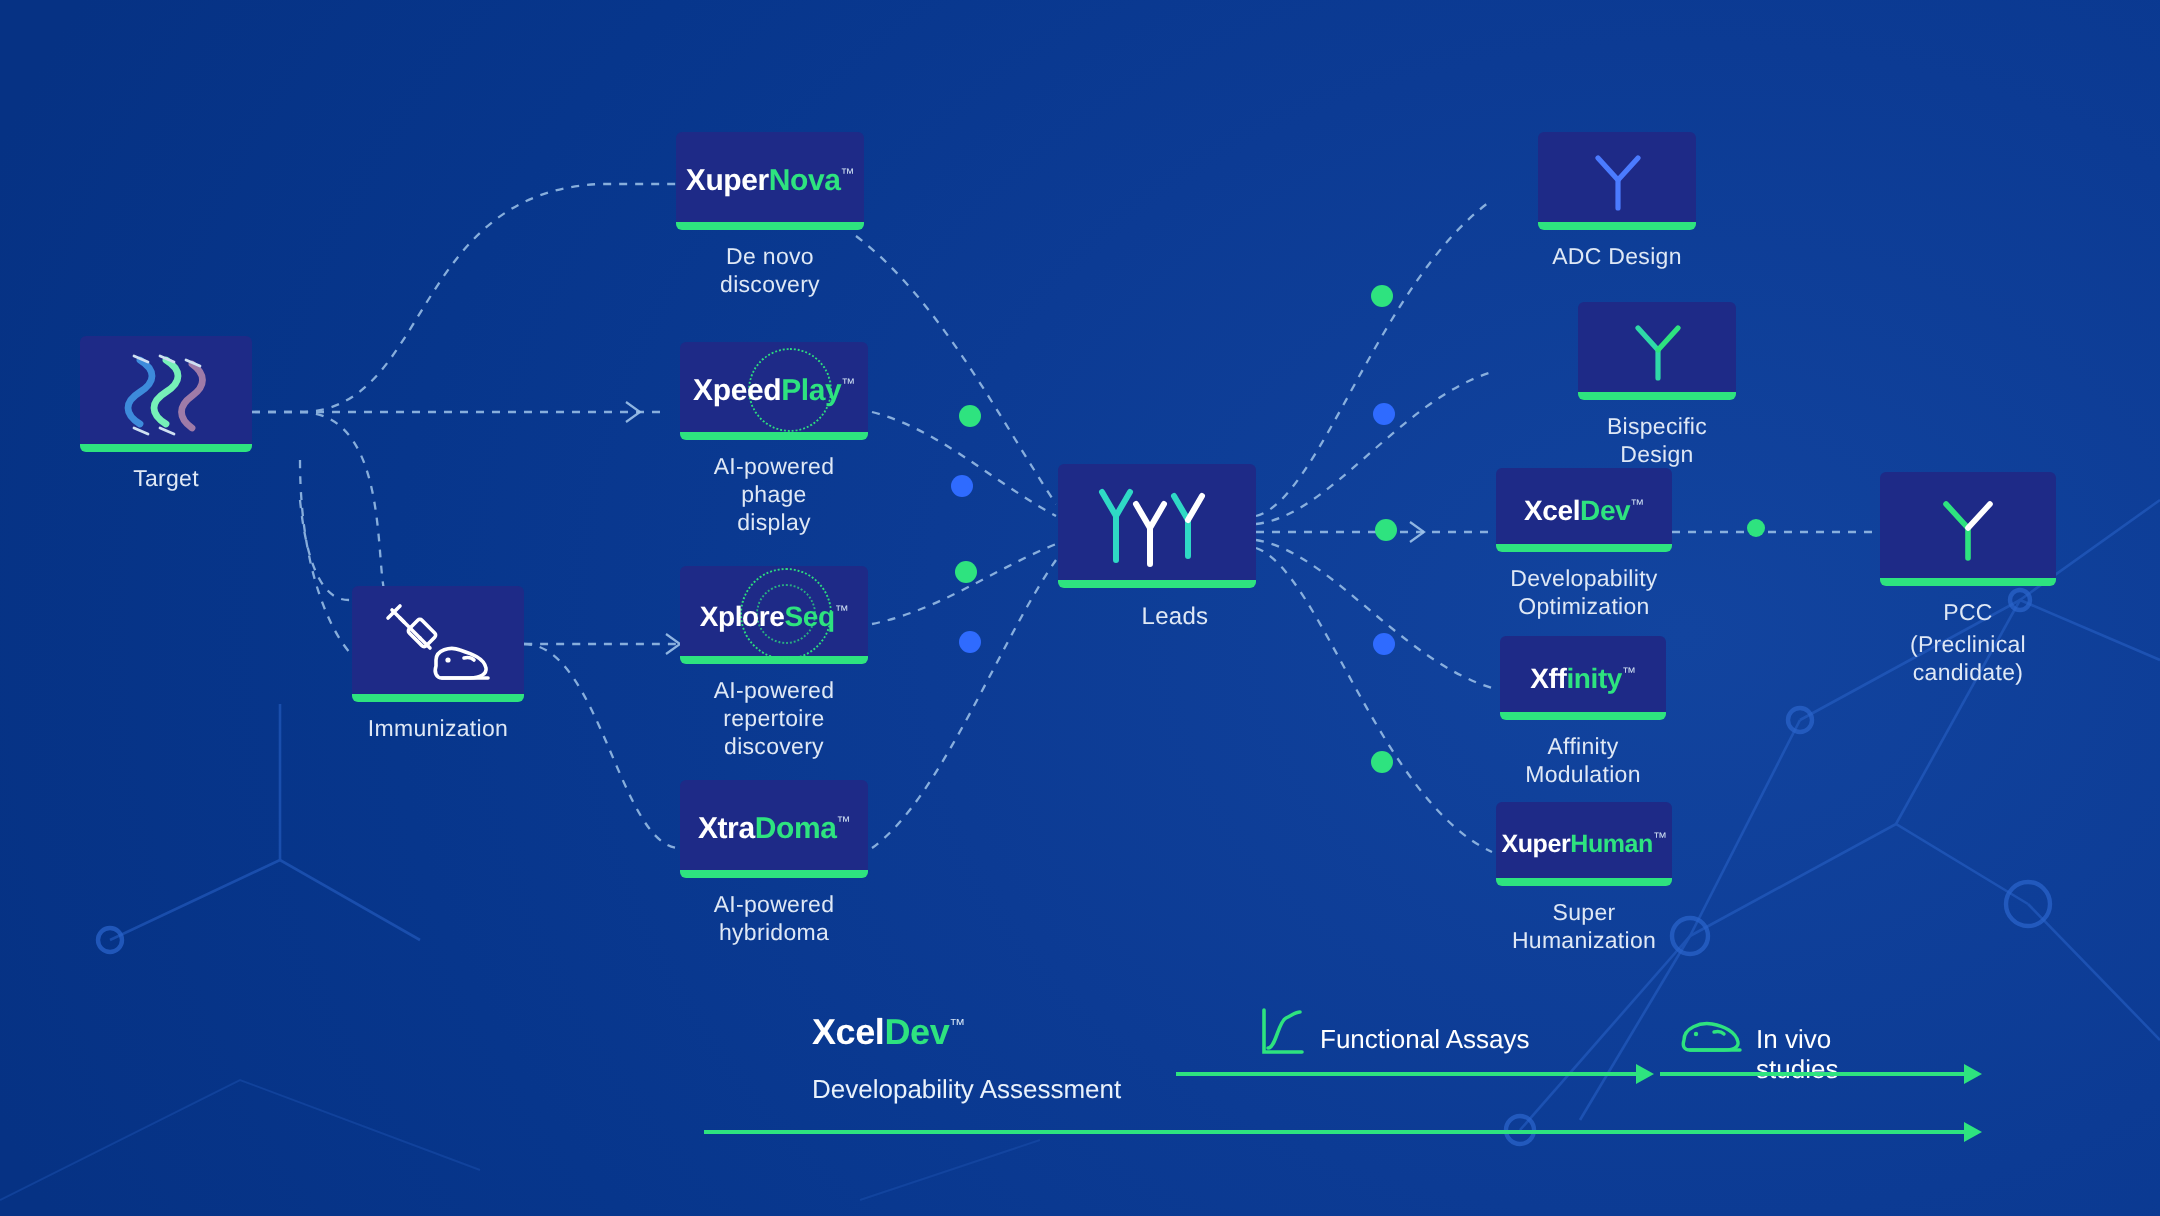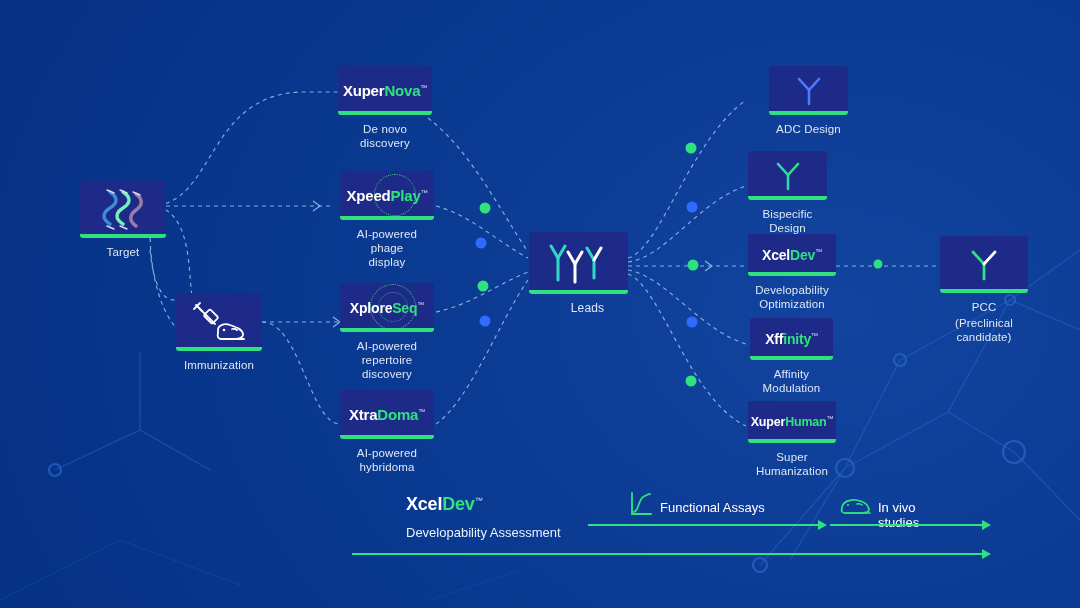--- a/index.html
+++ b/index.html
@@ -40,21 +40,21 @@
   .logo { font-size:15px; font-weight:700; letter-spacing:-.2px; position:relative; z-index:2; white-space:nowrap; }
   .logo .w { color:#ffffff; }
   .logo .g { color:#2ee37f; }
   .logo .tm { font-size:7px; vertical-align:super; color:#cfe0f2; font-weight:400; }
   .dotring {
     position:absolute; border:1.6px dotted #2ee37f; border-radius:50%;
     opacity:.95; z-index:1;
   }
 
   
-  #bottom { position:absolute; left:0; top:468px; width:944px; height:128px; }
+  #bottom { position:absolute; left:0; top:480px; width:944px; height:128px; }
   .bt-label { position:absolute; color:#ffffff; }
   .arrowline { position:absolute; height:2px; background:#2ee37f; }
   .arrowhead {
     position:absolute; width:0; height:0;
     border-top:5px solid transparent; border-bottom:5px solid transparent;
     border-left:9px solid #2ee37f;
   }
 </style>
 </head>
 <body>
@@ -130,21 +130,21 @@
     <g>
       <circle cx="691" cy="148" r="5.5" fill="#2ee37f"></circle>
       <circle cx="692" cy="207" r="5.5" fill="#2f6bff"></circle>
       <circle cx="693" cy="265" r="5.5" fill="#2ee37f"></circle>
       <circle cx="692" cy="322" r="5.5" fill="#2f6bff"></circle>
       <circle cx="691" cy="381" r="5.5" fill="#2ee37f"></circle>
       <circle cx="878" cy="264" r="4.5" fill="#2ee37f"></circle>
     </g>
   </svg>
 
-  <div class="node" style="left:40px; top:180px; width:86px;margin-left:40px;">
+  <div class="node" style="left:40px; top:168px; width:86px;">
     <div class="card" style="width:86px; height:58px;">
       <svg width="52" height="46" viewBox="0 0 52 46">
         <g fill="none" stroke-width="3.4" stroke-linecap="round">
           <path d="M13 6 C21 11 21 17 13 22 C5 27 5 33 13 38" stroke="#3d8bdb"></path>
           <path d="M26 6 C34 11 34 17 26 22 C18 27 18 33 26 38" stroke="#76f0b8"></path>
           <path d="M39 8 C46 13 46 19 39 24 C32 29 32 35 39 40" stroke="#9f7ba8"></path>
         </g>
         <g stroke="#cfe0f2" stroke-width="1.4" stroke-linecap="round">
           <path d="M10 4 L17 7"></path>
             <path d="M23 4 L30 7"></path>
@@ -247,21 +247,21 @@
       <svg width="34" height="34" viewBox="0 0 34 34">
         <g fill="none" stroke="#4b7bff" stroke-width="2.6" stroke-linecap="round">
           <path d="M7 5 L17 16 L17 30"></path>
             <path d="M27 5 L17 16"></path>
         </g>
       </svg>
     </div>
     <div class="caption">ADC Design</div>
   </div>
 
-  <div class="node" style="left:748px; top:151px; width:79px;">
+  <div class="node" style="left:789px; top:151px; width:79px;">
     <div class="card" style="width:79px; height:49px;">
       <svg width="34" height="34" viewBox="0 0 34 34">
         <g fill="none" stroke-width="2.6" stroke-linecap="round">
           <path d="M7 5 L17 16 L17 30" stroke="#2fd9a8"></path>
             <path d="M27 5 L17 16" stroke="#2ee37f"></path>
         </g>
       </svg>
     </div>
     <div class="caption">Bispecific Design</div>
   </div>

